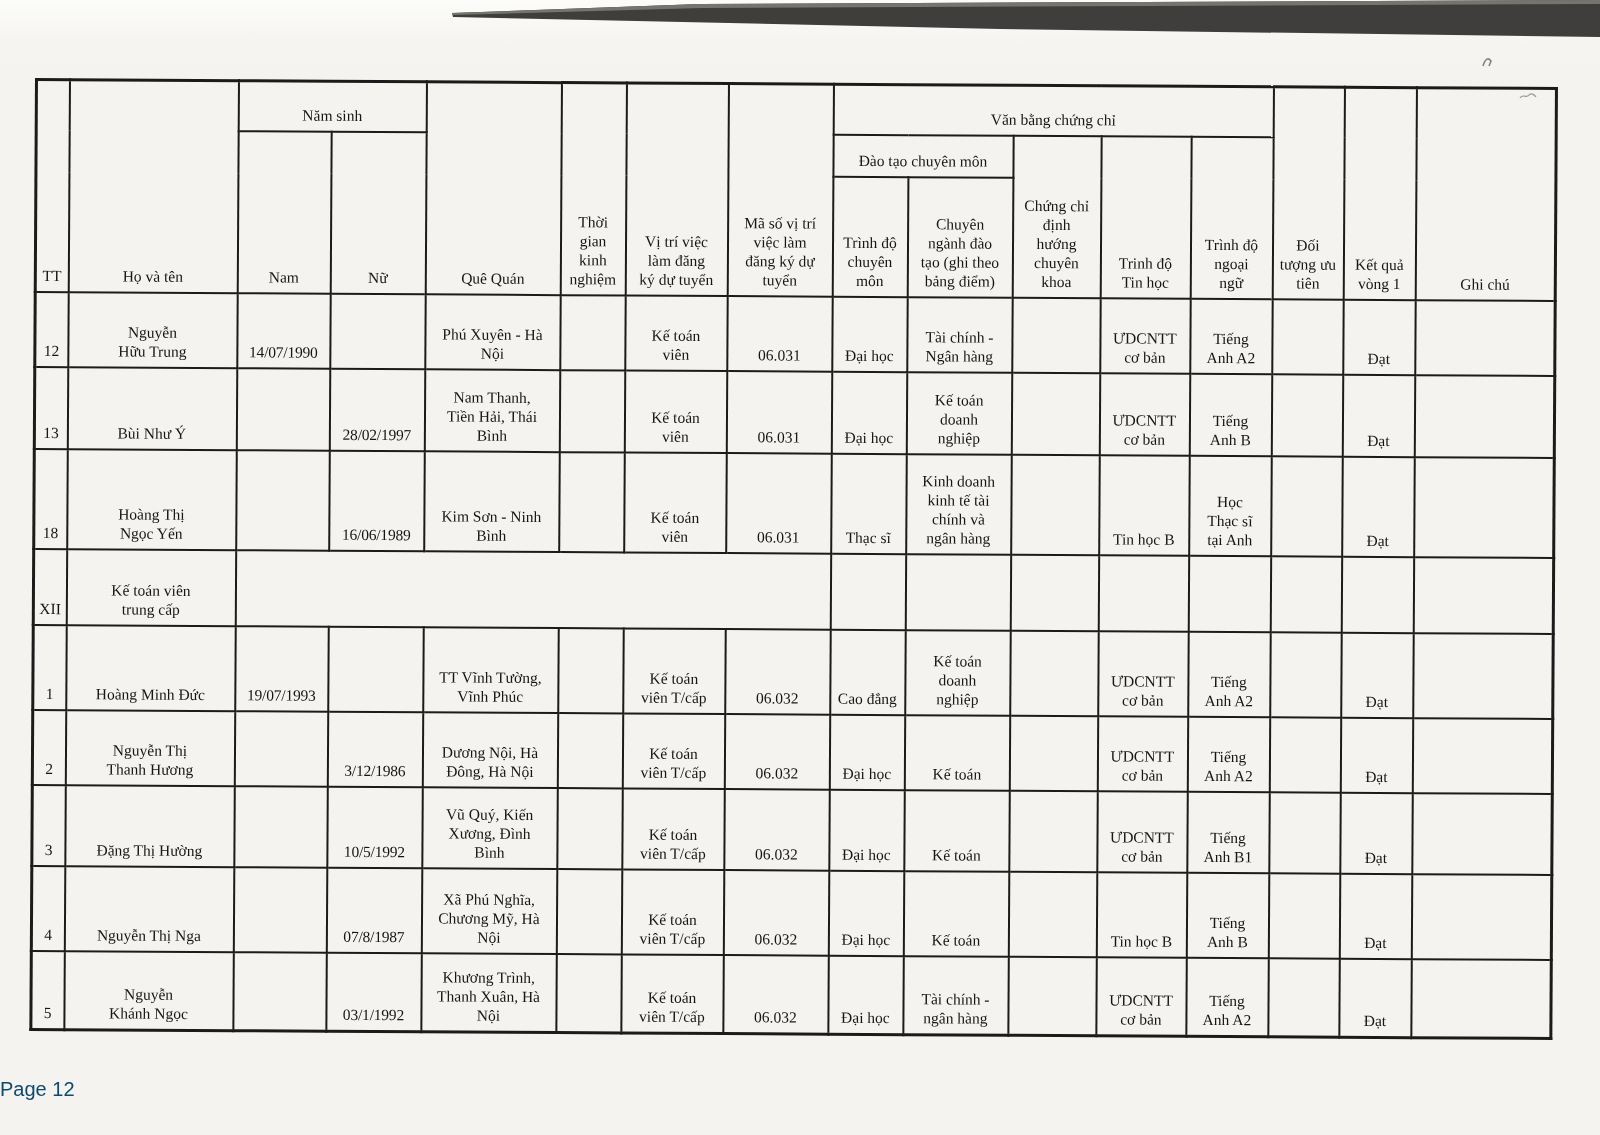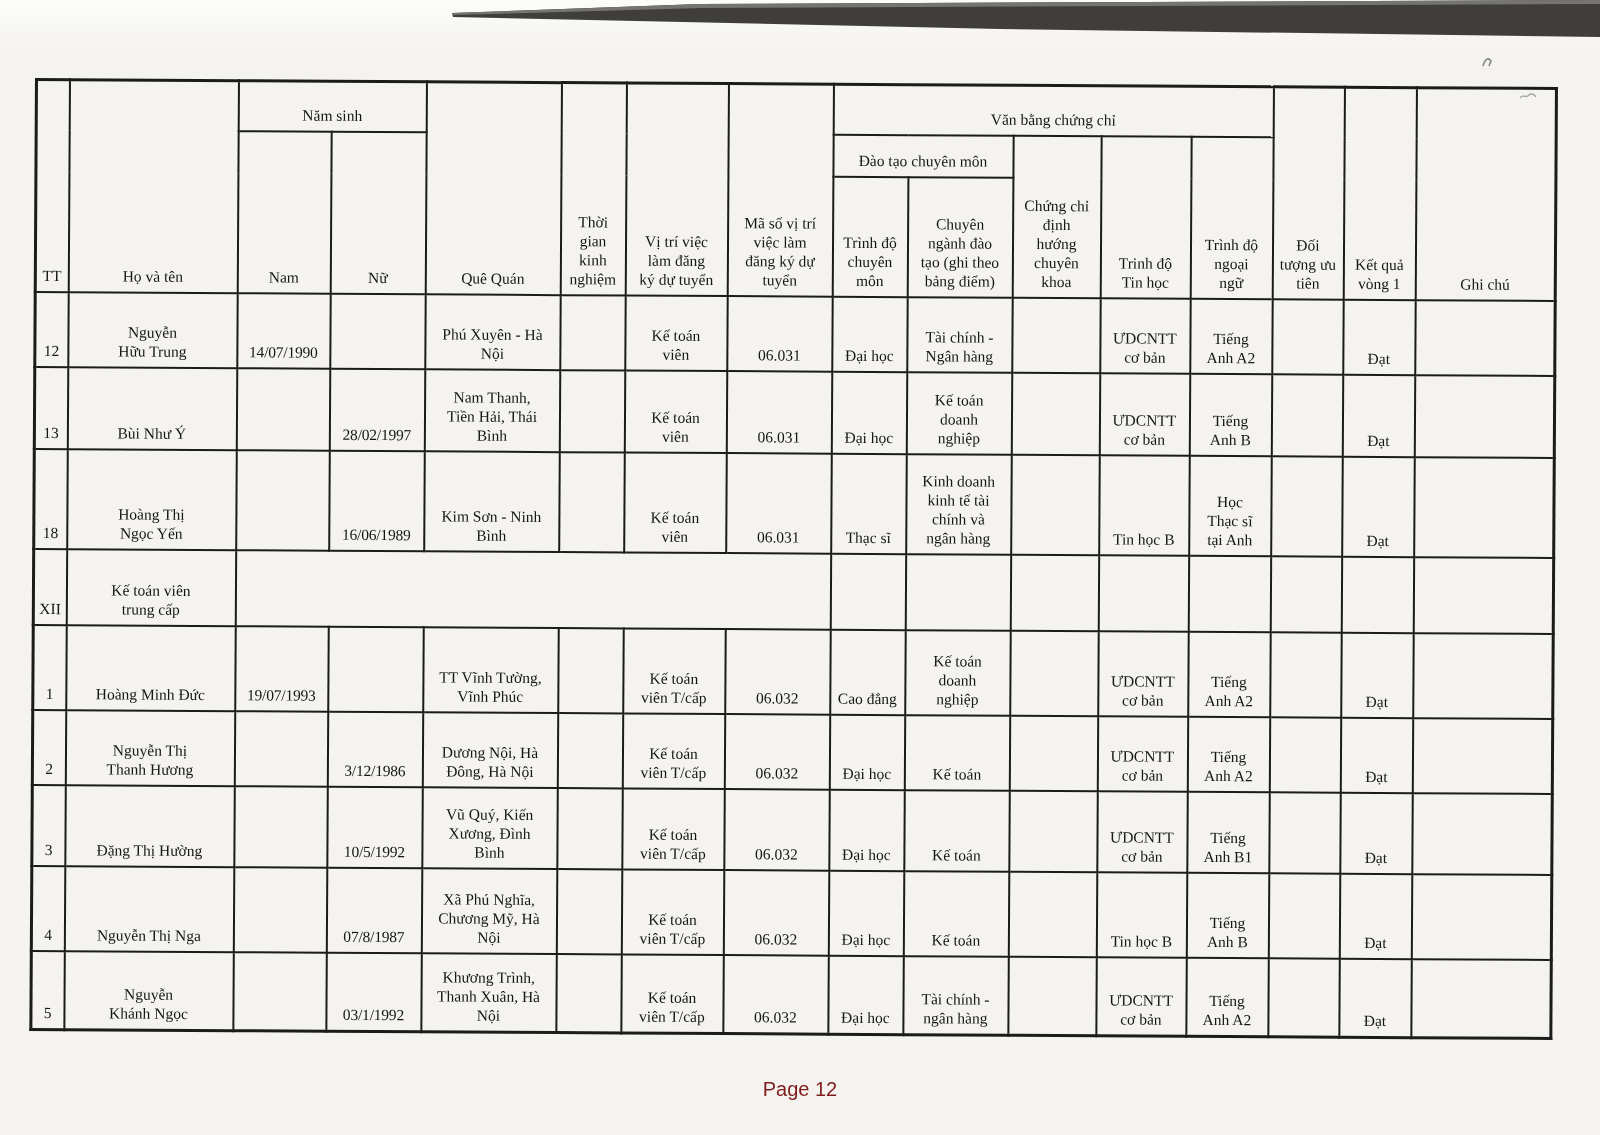--- a/index.html
+++ b/index.html
@@ -44,23 +44,22 @@
   th.hdr-notes{font-weight:bold;font-size:17px;}
   th.hdr-small{font-size:15.2px;}
   td.c-tt{text-align:left;padding-left:2px;padding-right:0;}
   td.c-name{text-align:left;padding-left:5px;font-size:16px;}
   td.c-date{text-align:right;padding-right:2px;font-size:15px;letter-spacing:-0.2px;}
   td.c-home{font-size:15px;}
   td.c-res{font-weight:bold;font-size:16px;}
   td.sec-name{font-weight:bold;font-size:16.5px;}
   .page-footer{
     position:absolute;top:1078px;left:0;width:1600px;
-    text-align:center;
     font-family:"Liberation Sans","DejaVu Sans",sans-serif;
-    font-size:20px;color:#7f1d1d;
+    font-size:20px;color:#0c4a6e;
   }
 </style>
 </head>
 <body>
 
 <div class="paper-top"></div>
 
 <svg class="scan-band" width="1600" height="52">
   <polygon points="452,13 700,4 1600,0 1600,37 1000,29 453,17" fill="#3f3e3c"></polygon>
   <polygon points="452,13 700,4 1600,0 1600,4 702,8 453,15" fill="#75746f"></polygon>

